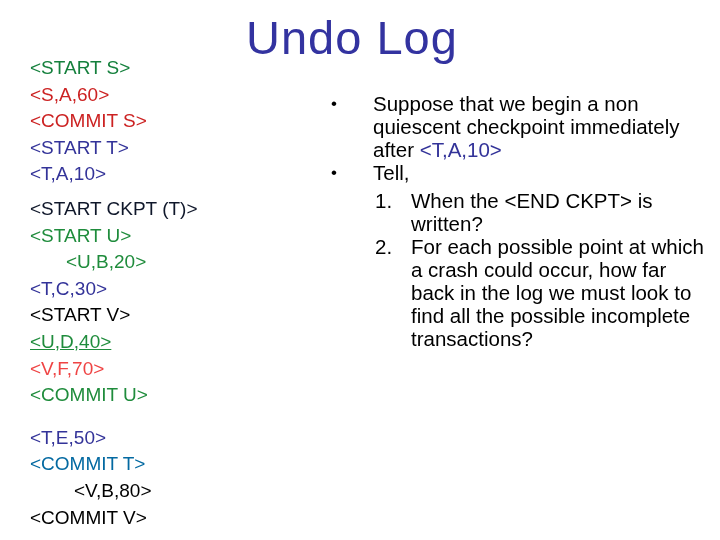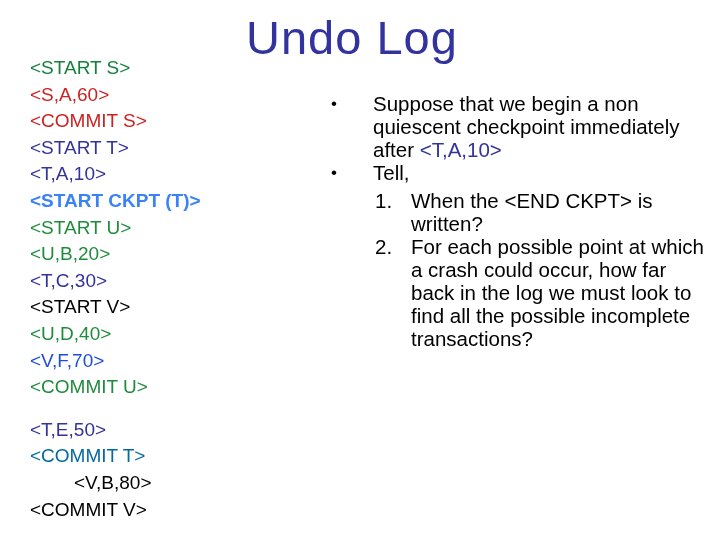--- a/index.html
+++ b/index.html
@@ -55,27 +55,27 @@
 <div class="slide">
 
   <div class="title" style="color: rgb(51, 51, 160);">Undo Log</div>
 
   <div class="log">
     <div class="log-line" style="color: #15803d;">&lt;START S&gt;</div>
     <div class="log-line" style="color: rgb(204, 34, 34);">&lt;S,A,60&gt;</div>
     <div class="log-line" style="color: rgb(204, 34, 34);">&lt;COMMIT S&gt;</div>
     <div class="log-line" style="color: rgb(51, 51, 153);">&lt;START T&gt;</div>
     <div class="log-line" style="color: rgb(51, 51, 153);">&lt;T,A,10&gt;</div>
-    <div class="log-line" style="color: #3b82f6; font-weight: bold;">&lt;START CKPT (T)&gt;</div>
+    <div class="log-line" style="color: #0f172a; font-weight: normal; margin-top: 8px;">&lt;START CKPT (T)&gt;</div>
     <div class="log-line" style="color: rgb(31, 140, 60);">&lt;START U&gt;</div>
-    <div class="log-line" style="color: rgb(31, 140, 60);">&lt;U,B,20&gt;</div>
+    <div class="log-line" style="color: rgb(31, 140, 60); margin-left: 36px;">&lt;U,B,20&gt;</div>
     <div class="log-line" style="color: rgb(51, 51, 153);">&lt;T,C,30&gt;</div>
     <div class="log-line" style="color: rgb(0, 0, 0);">&lt;START V&gt;</div>
-    <div class="log-line" style="color: rgb(31, 140, 60);">&lt;U,D,40&gt;</div>
-    <div class="log-line" style="color: #1d4ed8;">&lt;V,F,70&gt;</div>
+    <div class="log-line" style="color: rgb(31, 140, 60); text-decoration: underline;">&lt;U,D,40&gt;</div>
+    <div class="log-line" style="color: #ef4444;">&lt;V,F,70&gt;</div>
     <div class="log-line" style="color: rgb(31, 140, 60);">&lt;COMMIT U&gt;</div>
     <div class="log-line" style="color: rgb(51, 51, 153); margin-top: 16px;">&lt;T,E,50&gt;</div>
     <div class="log-line" style="color: #0369a1;">&lt;COMMIT T&gt;</div>
     <div class="log-line" style="color: rgb(0, 0, 0); margin-left: 44px;">&lt;V,B,80&gt;</div>
     <div class="log-line" style="color: rgb(0, 0, 0);">&lt;COMMIT V&gt;</div>
   </div>
 
   <div class="content">
 
     <div class="bullet-row">

